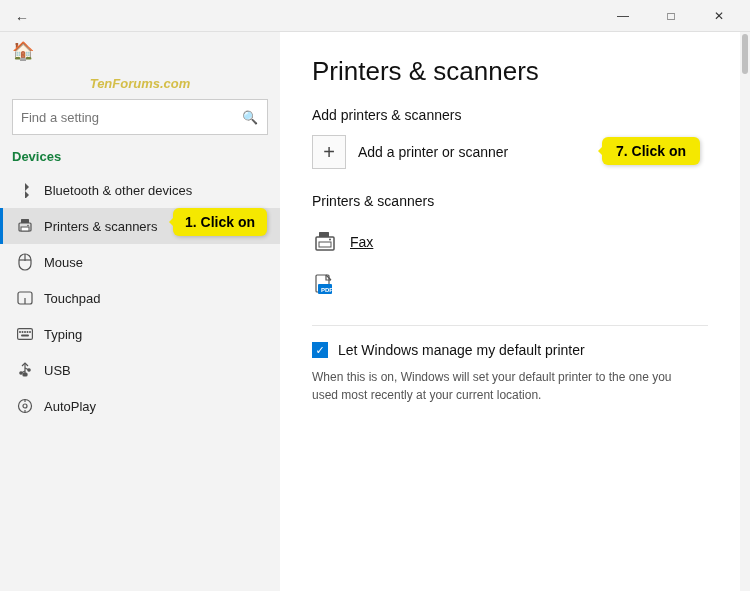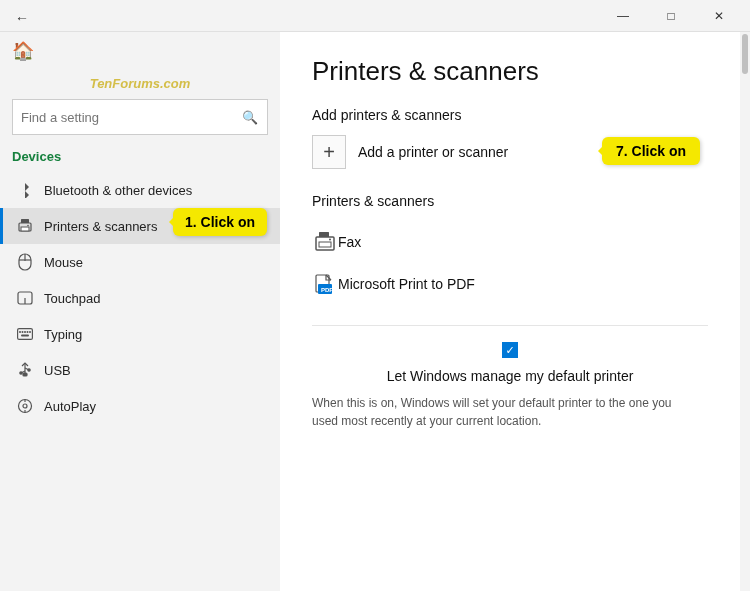--- a/index.html
+++ b/index.html
@@ -235,45 +235,46 @@
       left: -10px;
       top: 50%;
       transform: translateY(-50%);
       border: 6px solid transparent;
       border-right-color: #f5e800;
     }
     .printer-list { margin-bottom: 20px; }
     .printer-item {
       display: flex;
       align-items: center;
+      gap: 12px;
       padding: 8px 0;
       font-size: 14px;
       color: #111;
       cursor: pointer;
+      text-decoration: underline;
     }
     .printer-icon {
       width: 26px;
       height: 26px;
       display: flex;
       align-items: center;
       justify-content: center;
       flex-shrink: 0;
     }
     
     .divider {
       border: none;
       border-top: 1px solid #e5e5e5;
       margin: 8px 0 16px 0;
     }
     .checkbox-row {
       display: flex;
       align-items: center;
       gap: 10px;
       margin-bottom: 10px;
-      flex-direction: column;
     }
     .checkbox-blue {
       width: 16px;
       height: 16px;
       background: #0078d7;
       border: none;
       display: flex;
       align-items: center;
       justify-content: center;
       flex-shrink: 0;
@@ -437,21 +438,20 @@
       <div class="printer-item">
         <span class="printer-icon">
           <svg width="24" height="24" viewBox="0 0 24 24" fill="none">
             <rect x="3" y="3" width="13" height="17" rx="1" stroke="#555" stroke-width="1.2" fill="#fff"></rect>
             <polyline points="13,3 13,8 18,8" stroke="#555" stroke-width="1.2" fill="none"></polyline>
             <line x1="13" y1="3" x2="18" y2="8" stroke="#555" stroke-width="1.2"></line>
             <rect x="5" y="12" width="14" height="10" rx="1" fill="#0078d7" stroke="none"></rect>
             <text x="8" y="20" font-size="6" fill="#fff" font-family="Arial" font-weight="bold">PDF</text>
           </svg>
         </span>
-        <span>Microsoft Print to PDF</span>
       </div>
 
     </div>
 
     <hr class="divider">
 
     <div class="checkbox-row">
       <div class="checkbox-blue"></div>
       <span class="checkbox-label">Let Windows manage my default printer</span>
     </div>

